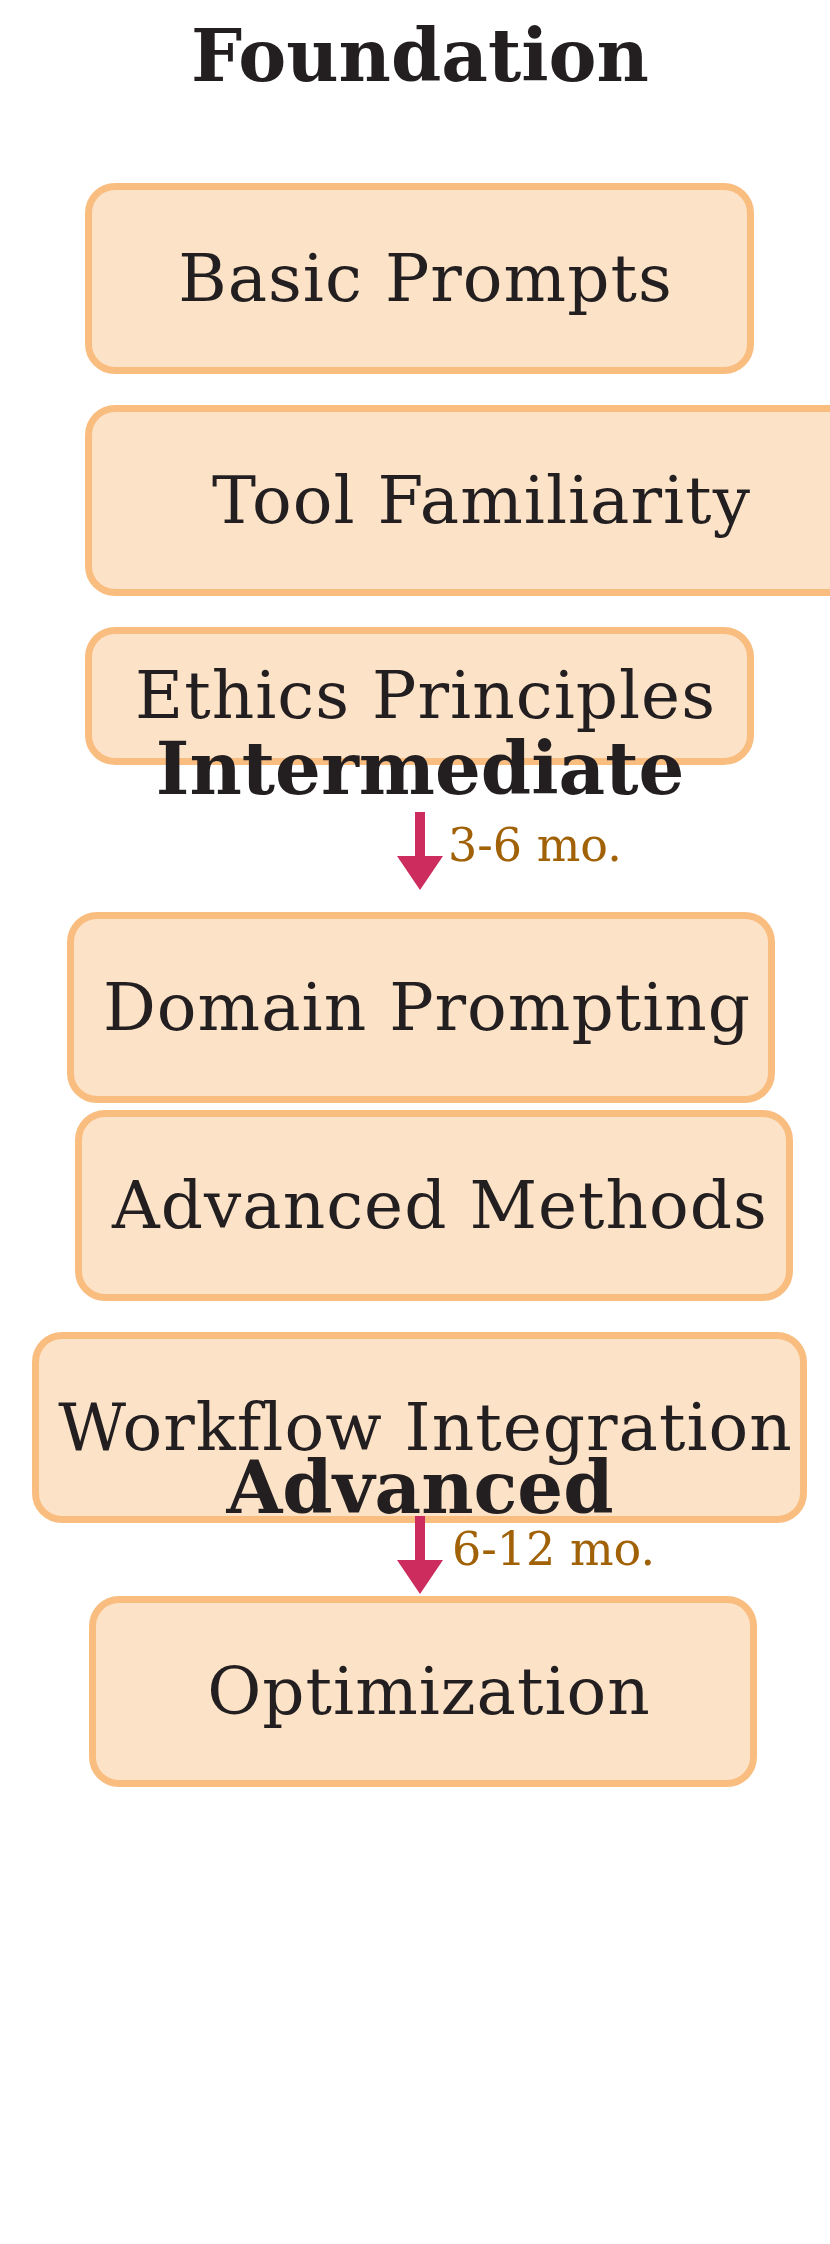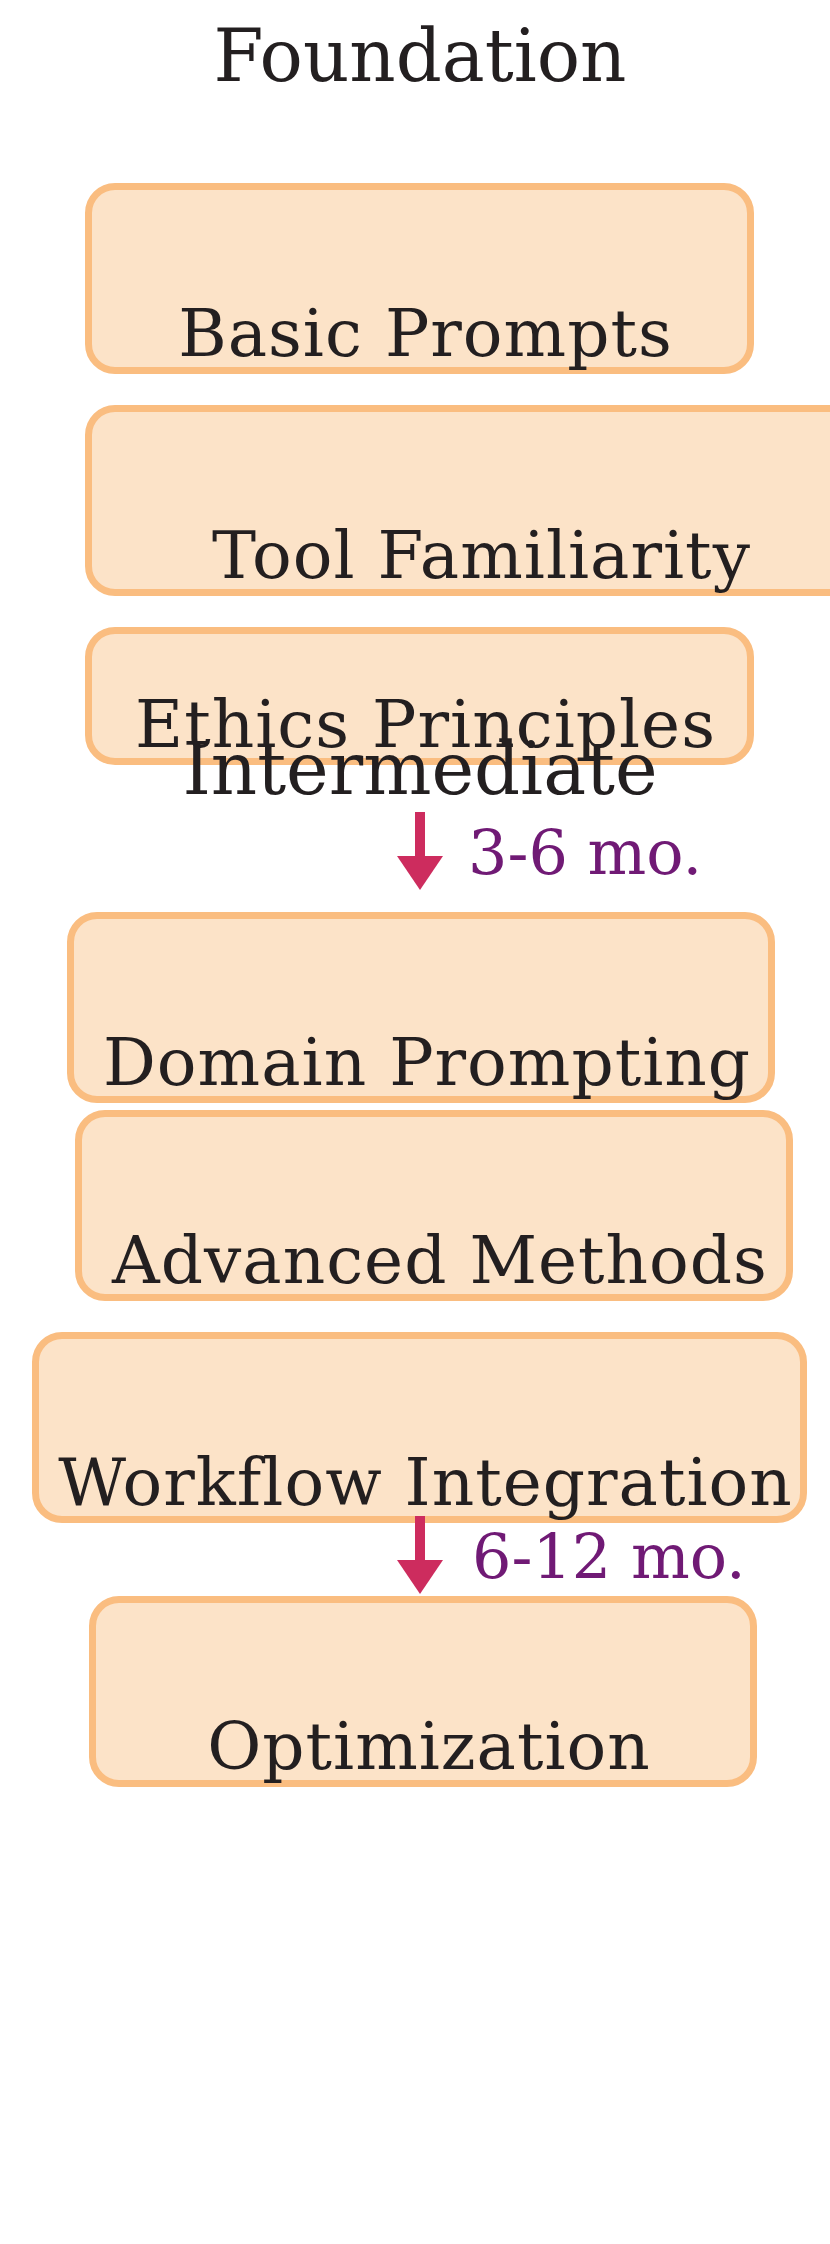--- a/index.html
+++ b/index.html
@@ -7,69 +7,69 @@
     position:relative;
     width:830px;height:2244px;
     background:#ffffff;
     font-family:"DejaVu Serif", serif;
     overflow:hidden;
   }
   .stage-title{
     position:absolute;
     left:420px;
     transform:translateX(-50%);
-    font-weight:normal;
+    font-weight:bold;
     font-size:72px;
     line-height:1;
     color:#231F20;
     white-space:nowrap;
     z-index:3;
   }
   .box{
     position:absolute;
     box-sizing:border-box;
     background:#FCE3C8;
     border:7px solid #FABD80;
     border-radius:30px;
     display:flex;
-    align-items:flex-end;
+    align-items:center;
     justify-content:center;
     z-index:1;
     padding-left:12px;
   }
   .box-label{
     font-size:66px;
     letter-spacing:1px;
     line-height:1;
     color:#231F20;
     white-space:nowrap;
   }
   .arrow{
     position:absolute;
     z-index:2;
   }
   .duration{
     position:absolute;
-    font-size:62px;
+    font-size:46px;
     line-height:1;
-    color:#701a75;
+    color:#a16207;
     white-space:nowrap;
     z-index:2;
-    margin-left:20px;
   }
 </style>
 </head>
 <body>
 
 <div class="canvas">
 
   <div class="stage-title" style="top:20px">Foundation</div>
 
   <div class="stage-title" style="top:733px">Intermediate</div>
 
+  <div class="stage-title" style="top:1452px">Advanced</div>
 
   <div class="box" style="left:85px;top:183px;width:669px;height:191px">
     <span class="box-label">Basic Prompts</span>
   </div>
 
   <div class="box" style="left:85px;top:405px;width:781px;height:191px">
     <span class="box-label">Tool Familiarity</span>
   </div>
 
   <div class="box" style="left:85px;top:627px;width:669px;height:138px">

